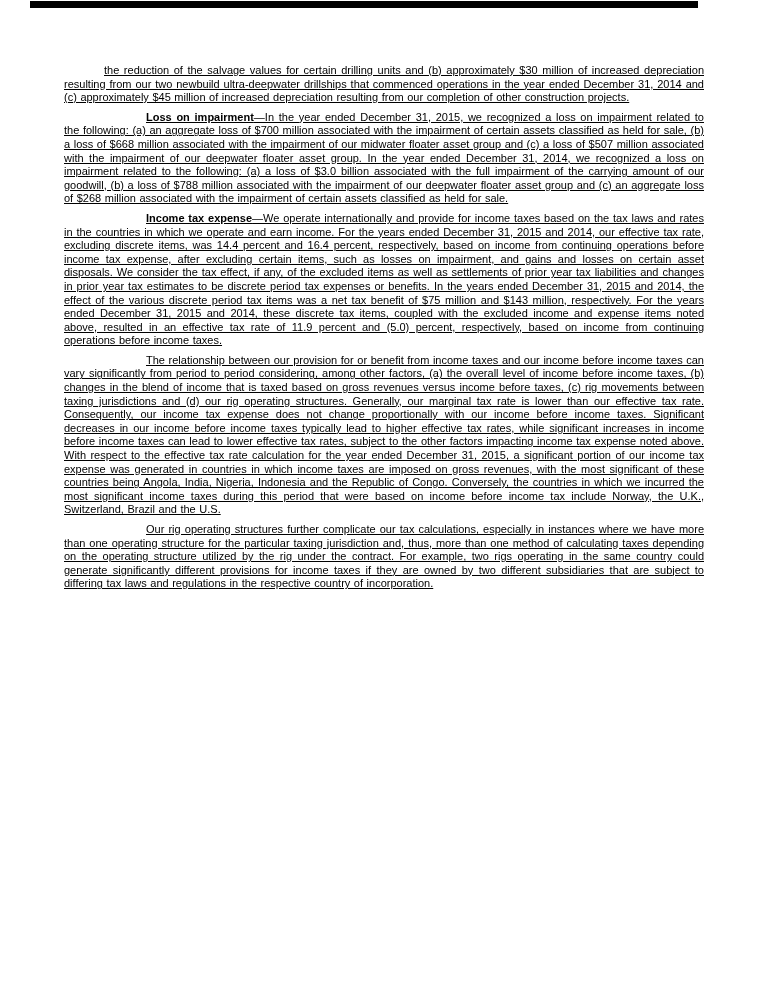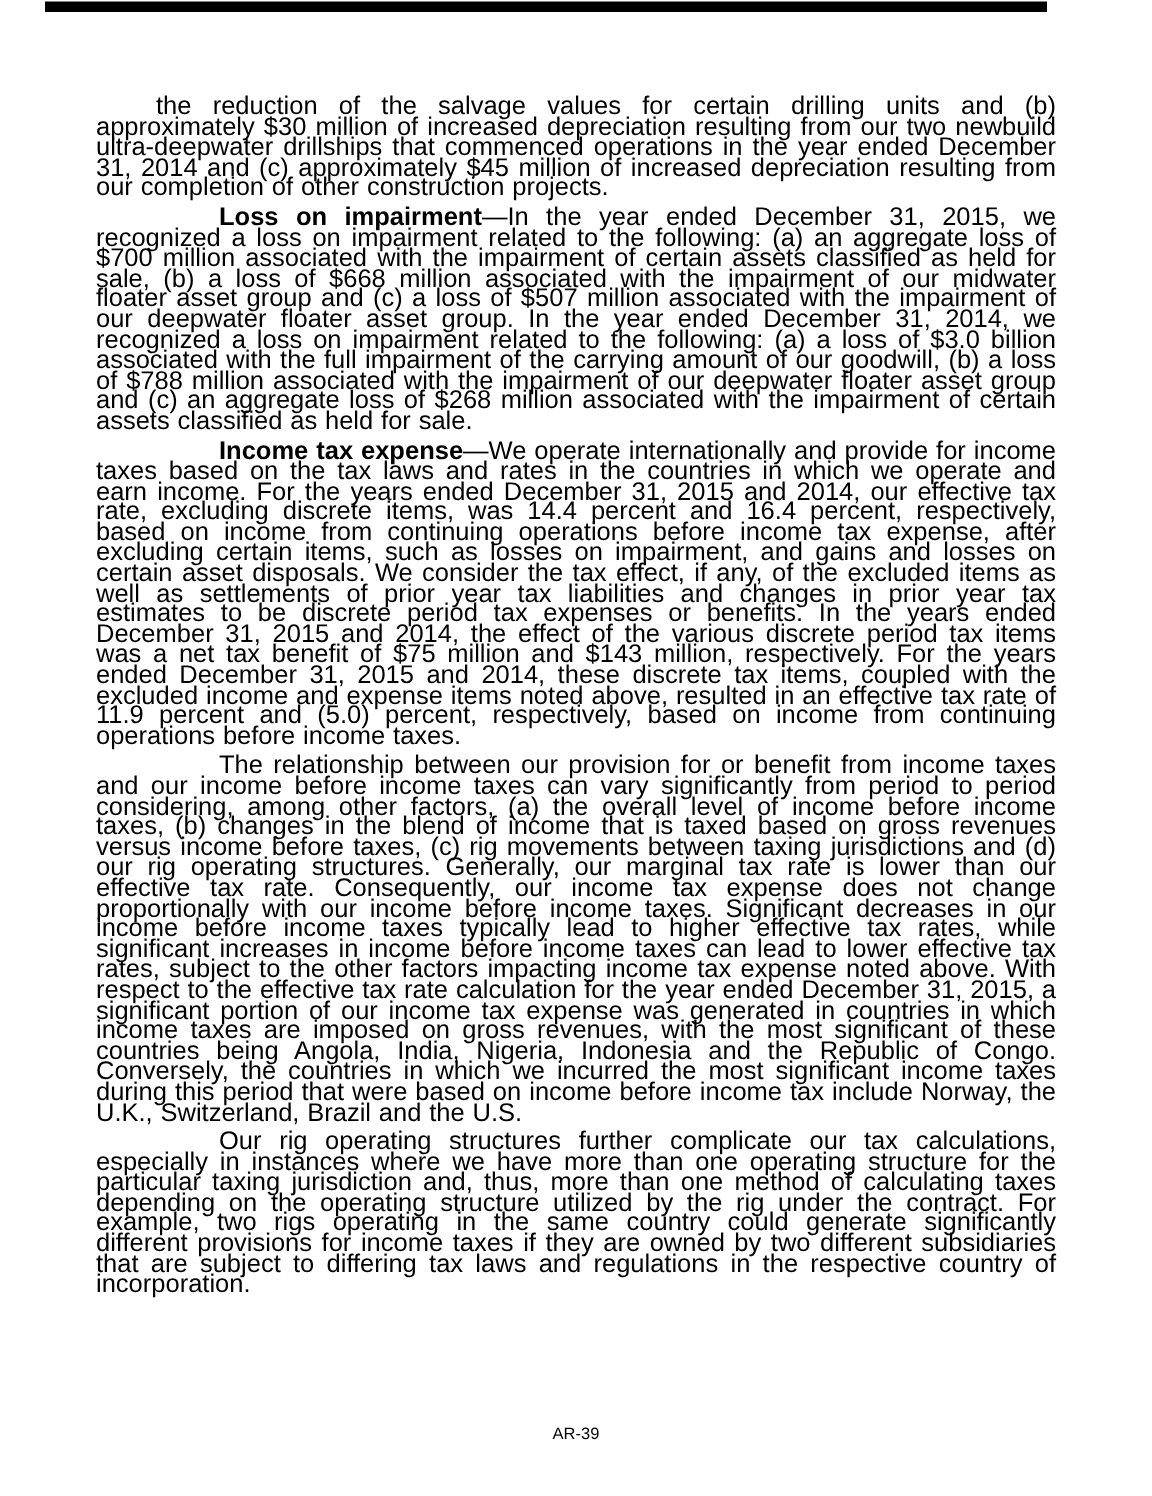--- a/index.html
+++ b/index.html
@@ -21,25 +21,26 @@
     background: #000000;
   }
   .body-text {
     position: absolute;
     left: 64px;
     top: 64px;
     width: 640px;
   }
   .body-text p {
     margin: 0 0 6px 0;
-    font-size: 17px;
+    font-size: 11px;
     line-height: 13.6px;
     text-align: justify;
     color: #000000;
     word-spacing: 0.5px;
+    text-decoration: underline;
   }
   .body-text p.indent { text-indent: 42px; }
   .body-text strong { font-weight: bold; margin-left: 40px; }
   .page-footer {
     position: absolute;
     top: 950px;
     left: 0;
     width: 768px;
     text-align: center;
     font-size: 11px;
@@ -60,15 +61,14 @@
     <p class="indent"><strong>Loss on impairment</strong><span>—In the year ended December 31, 2015, we recognized a loss on impairment related to the following: (a) an aggregate loss of $700 million associated with the impairment of certain assets classified as held for sale, (b) a loss of $668 million associated with the impairment of our midwater floater asset group and (c) a loss of $507 million associated with the impairment of our deepwater floater asset group.  In the year ended December 31, 2014, we recognized a loss on impairment related to the following: (a) a loss of $3.0 billion associated with the full impairment of the carrying amount of our goodwill, (b) a loss of $788 million associated with the impairment of our deepwater floater asset group and (c) an aggregate loss of $268 million associated with the impairment of certain assets classified as held for sale.</span></p>
 
     <p class="indent"><strong>Income tax expense</strong><span>—We operate internationally and provide for income taxes based on the tax laws and rates in the countries in which we operate and earn income.  For the years ended December 31, 2015 and 2014, our effective tax rate, excluding discrete items, was 14.4 percent and 16.4 percent, respectively, based on income from continuing operations before income tax expense, after excluding certain items, such as losses on impairment, and gains and losses on certain asset disposals.  We consider the tax effect, if any, of the excluded items as well as settlements of prior year tax liabilities and changes in prior year tax estimates to be discrete period tax expenses or benefits.  In the years ended December 31, 2015 and 2014, the effect of the various discrete period tax items was a net tax benefit of $75 million and $143 million, respectively.  For the years ended December 31, 2015 and 2014, these discrete tax items, coupled with the excluded income and expense items noted above, resulted in an effective tax rate of 11.9 percent and (5.0) percent, respectively, based on income from continuing operations before income taxes.</span></p>
 
     <p class="indent"><strong></strong><span>The relationship between our provision for or benefit from income taxes and our income before income taxes can vary significantly from period to period considering, among other factors, (a) the overall level of income before income taxes, (b) changes in the blend of income that is taxed based on gross revenues versus income before taxes, (c) rig movements between taxing jurisdictions and (d) our rig operating structures.  Generally, our marginal tax rate is lower than our effective tax rate.  Consequently, our income tax expense does not change proportionally with our income before income taxes.  Significant decreases in our income before income taxes typically lead to higher effective tax rates, while significant increases in income before income taxes can lead to lower effective tax rates, subject to the other factors impacting income tax expense noted above.  With respect to the effective tax rate calculation for the year ended December 31, 2015, a significant portion of our income tax expense was generated in countries in which income taxes are imposed on gross revenues, with the most significant of these countries being Angola, India, Nigeria, Indonesia and the Republic of Congo.  Conversely, the countries in which we incurred the most significant income taxes during this period that were based on income before income tax include Norway, the U.K., Switzerland, Brazil and the U.S.</span></p>
 
     <p class="indent"><strong></strong><span>Our rig operating structures further complicate our tax calculations, especially in instances where we have more than one operating structure for the particular taxing jurisdiction and, thus, more than one method of calculating taxes depending on the operating structure utilized by the rig under the contract.  For example, two rigs operating in the same country could generate significantly different provisions for income taxes if they are owned by two different subsidiaries that are subject to differing tax laws and regulations in the respective country of incorporation.</span></p>
 
   </div>
 
-  <div class="page-footer">AR-39</div>
 
 </div>
 
 </body></html>

